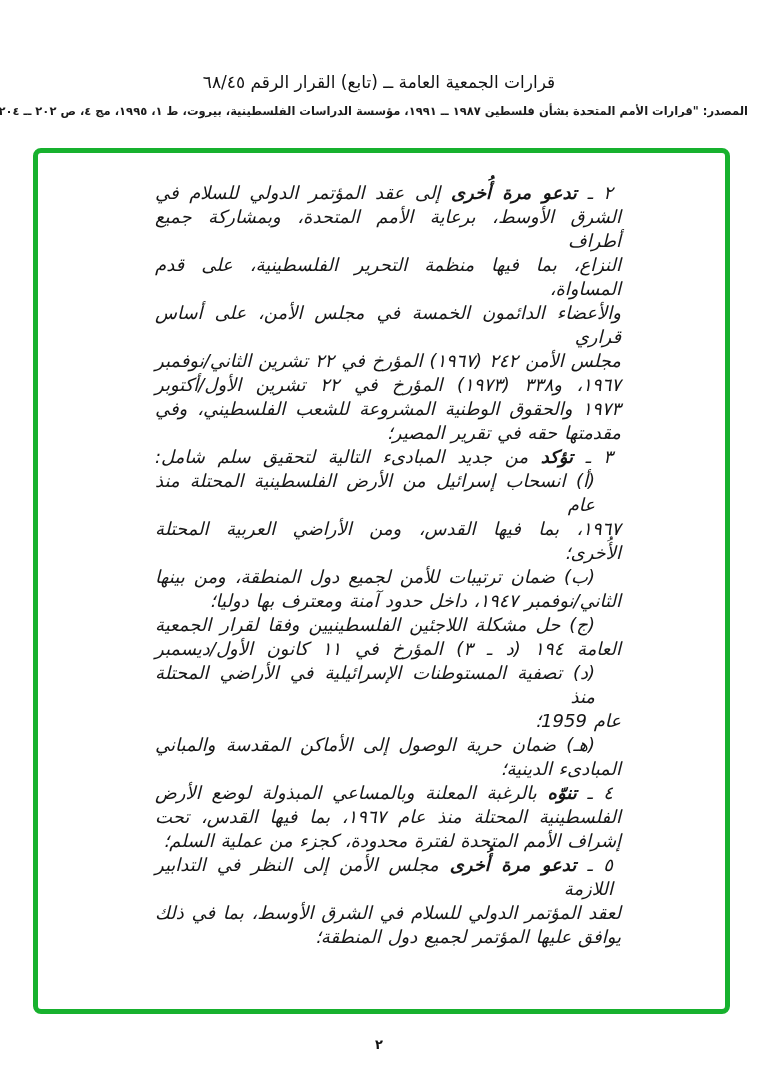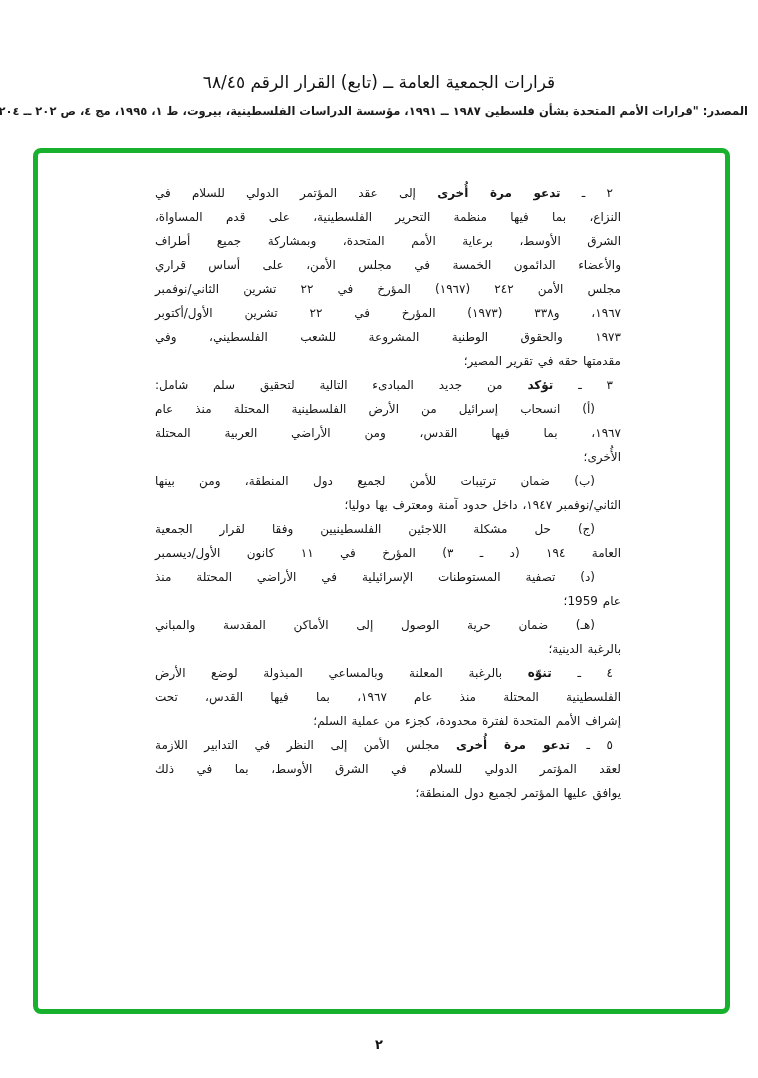--- a/index.html
+++ b/index.html
@@ -45,26 +45,27 @@
 
   .doc-body {
     position: absolute;
     top: 181px;
     right: 137px;
     width: 466px;
     direction: rtl;
   }
   .line {
     direction: rtl;
-    font-size: 12px;
+    font-size: 18px;
     line-height: 24px;
     text-align: justify;
     text-align-last: justify;
     word-spacing: 1px;
     color: #161616;
+    font-style: italic;
   }
   .line.first { padding-right: 8px; }
   .line.item  { padding-right: 26px; }
   .line.last  { text-align-last: right; }
   .line .bold { font-weight: bold; }
 
   .page-num {
     position: absolute;
     bottom: 26px; left: 0; right: 0;
     text-align: center;
@@ -78,39 +79,39 @@
 
 <div class="page">
   <h1 class="title" dir="rtl">قرارات الجمعية العامة ــ (تابع) القرار الرقم ٦٨/٤٥</h1>
 
   <div class="source" dir="rtl">المصدر: "قرارات الأمم المتحدة بشأن فلسطين ١٩٨٧ ــ ١٩٩١، مؤسسة الدراسات الفلسطينية، بيروت، ط ١، ١٩٩٥، مج ٤، ص ٢٠٢ ــ ٢٠٤"</div>
 
   <div class="green-box" style="border-color: rgb(23, 177, 46);"></div>
 
   <div class="doc-body" dir="rtl">
       <div class="line first"><span>٢ ـ </span><span class="bold">تدعو مرة أُخرى</span><span> إلى عقد المؤتمر الدولي للسلام في</span></div>
+      <div class="line mid"><span>الشرق الأوسط، برعاية الأمم المتحدة، وبمشاركة جميع أطراف</span></div>
       <div class="line mid"><span>النزاع، بما فيها منظمة التحرير الفلسطينية، على قدم المساواة،</span></div>
-      <div class="line mid"><span>الشرق الأوسط، برعاية الأمم المتحدة، وبمشاركة جميع أطراف</span></div>
       <div class="line mid"><span>والأعضاء الدائمون الخمسة في مجلس الأمن، على أساس قراري</span></div>
       <div class="line mid"><span>مجلس الأمن ٢٤٢ (١٩٦٧) المؤرخ في ٢٢ تشرين الثاني/نوفمبر</span></div>
       <div class="line mid"><span>١٩٦٧، و٣٣٨ (١٩٧٣) المؤرخ في ٢٢ تشرين الأول/أكتوبر</span></div>
       <div class="line mid"><span>١٩٧٣ والحقوق الوطنية المشروعة للشعب الفلسطيني، وفي</span></div>
       <div class="line last"><span>مقدمتها حقه في تقرير المصير؛</span></div>
       <div class="line first"><span>٣ ـ </span><span class="bold">تؤكد</span><span> من جديد المبادىء التالية لتحقيق سلم شامل:</span></div>
       <div class="line item"><span>(أ) انسحاب إسرائيل من الأرض الفلسطينية المحتلة منذ عام</span></div>
       <div class="line mid"><span>١٩٦٧، بما فيها القدس، ومن الأراضي العربية المحتلة</span></div>
       <div class="line last"><span>الأُخرى؛</span></div>
       <div class="line item"><span>(ب) ضمان ترتيبات للأمن لجميع دول المنطقة، ومن بينها</span></div>
       <div class="line last"><span>الثاني/نوفمبر ١٩٤٧، داخل حدود آمنة ومعترف بها دوليا؛</span></div>
       <div class="line item"><span>(ج) حل مشكلة اللاجئين الفلسطينيين وفقا لقرار الجمعية</span></div>
       <div class="line mid"><span>العامة ١٩٤ (د ـ ٣) المؤرخ في ١١ كانون الأول/ديسمبر</span></div>
       <div class="line item"><span>(د) تصفية المستوطنات الإسرائيلية في الأراضي المحتلة منذ</span></div>
       <div class="line last"><span>عام 1959؛</span></div>
       <div class="line item"><span>(هـ) ضمان حرية الوصول إلى الأماكن المقدسة والمباني</span></div>
-      <div class="line last"><span>بالرغبة الدينية؛</span></div>
+      <div class="line last"><span>المبادىء الدينية؛</span></div>
       <div class="line first"><span>٤ ـ </span><span class="bold">تنوّه</span><span> بالرغبة المعلنة وبالمساعي المبذولة لوضع الأرض</span></div>
       <div class="line mid"><span>الفلسطينية المحتلة منذ عام ١٩٦٧، بما فيها القدس، تحت</span></div>
       <div class="line last"><span>إشراف الأمم المتحدة لفترة محدودة، كجزء من عملية السلم؛</span></div>
       <div class="line first"><span>٥ ـ </span><span class="bold">تدعو مرة أُخرى</span><span> مجلس الأمن إلى النظر في التدابير اللازمة</span></div>
       <div class="line mid"><span>لعقد المؤتمر الدولي للسلام في الشرق الأوسط، بما في ذلك</span></div>
       <div class="line last"><span>يوافق عليها المؤتمر لجميع دول المنطقة؛</span></div>
     </div>
 
   <div class="page-num">٢</div>
 </div>

